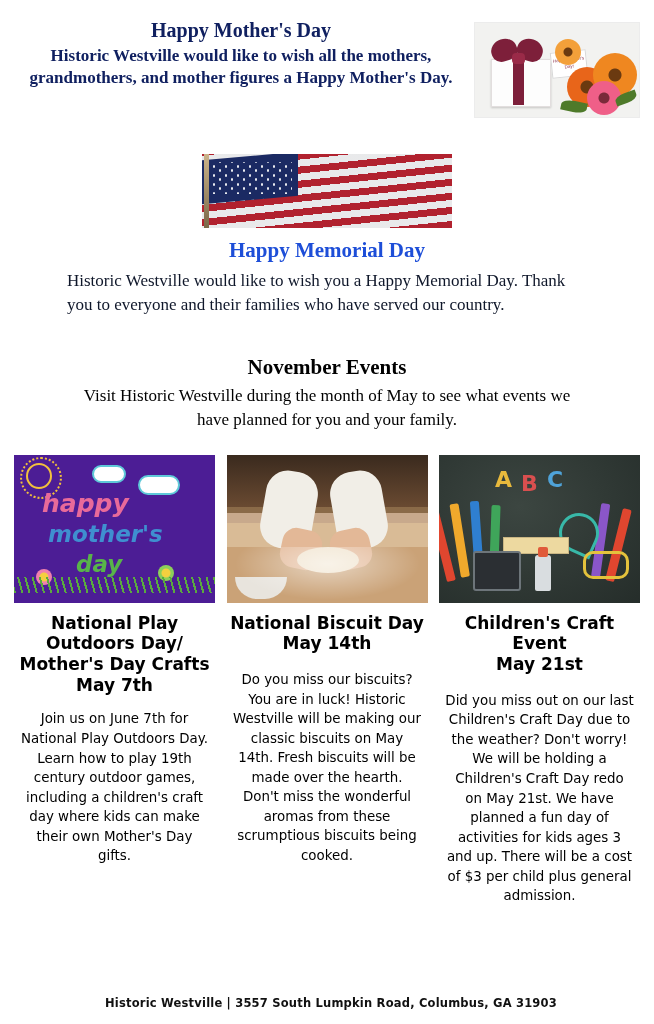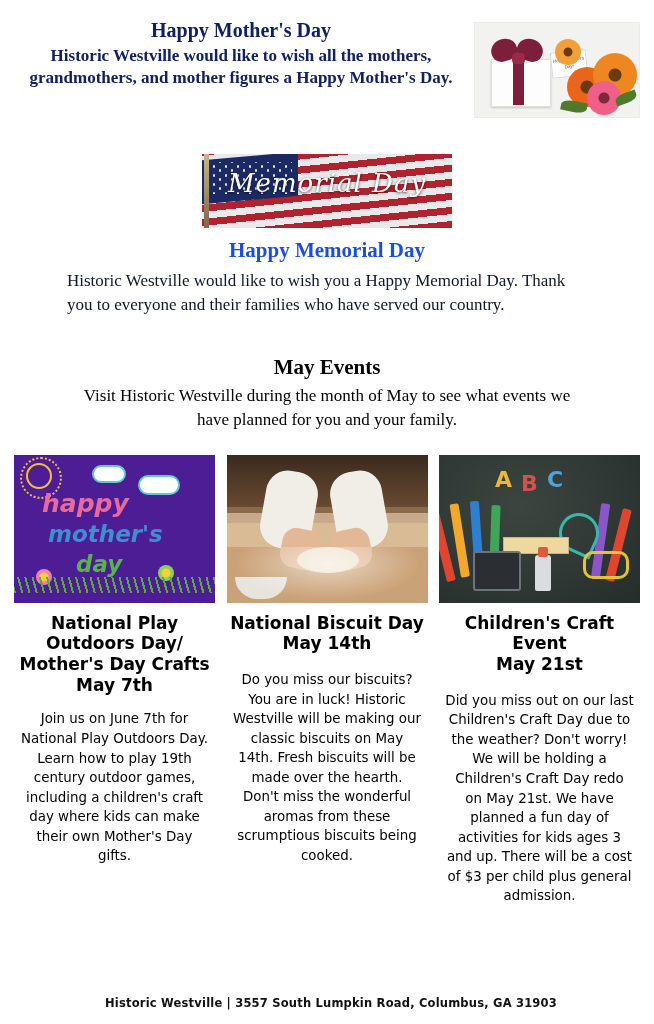--- a/index.html
+++ b/index.html
@@ -476,28 +476,27 @@
       <div class="leaf l2"></div>
     </div>
   </div>
 
   <div>
     <div class="memorial-banner">
       <div class="flag-stripes"></div>
       <div class="flag-canton"></div>
       <div class="flag-stars"></div>
       <div class="flag-pole"></div>
-      <div class="memorial-script">Memorial Day</div>
     </div>
     <div class="memorial-title">Happy Memorial Day</div>
     <div class="memorial-body">Historic Westville would like to wish you a Happy Memorial Day. Thank you to everyone and their families who have served our country.</div>
   </div>
 
   <div>
-    <div class="events-title">May Events</div>
+    <div class="events-title">November Events</div>
     <div class="events-body">Visit Historic Westville during the month of May to see what events we have planned for you and your family.</div>
   </div>
 
   <div class="cards">
 
     <div class="card">
       <div class="card-img doodle">
         <div class="sun"></div>
         <div class="cloud c1"></div>
         <div class="cloud c2"></div>

